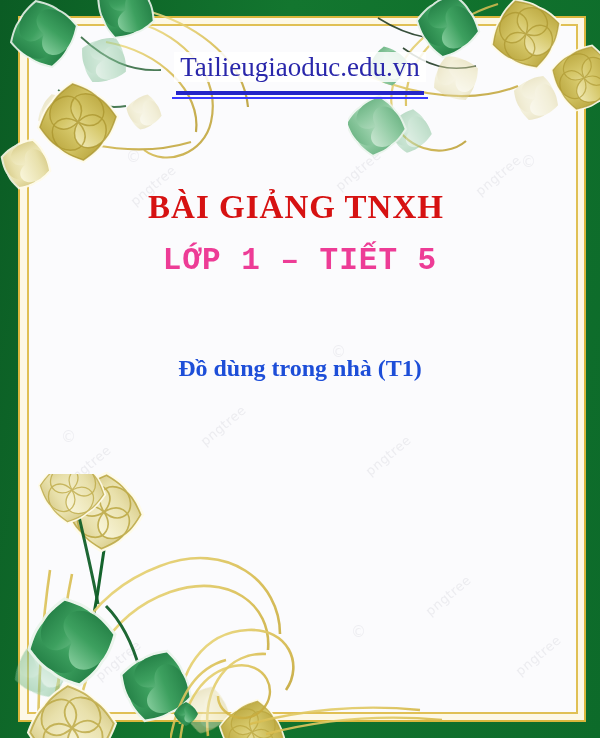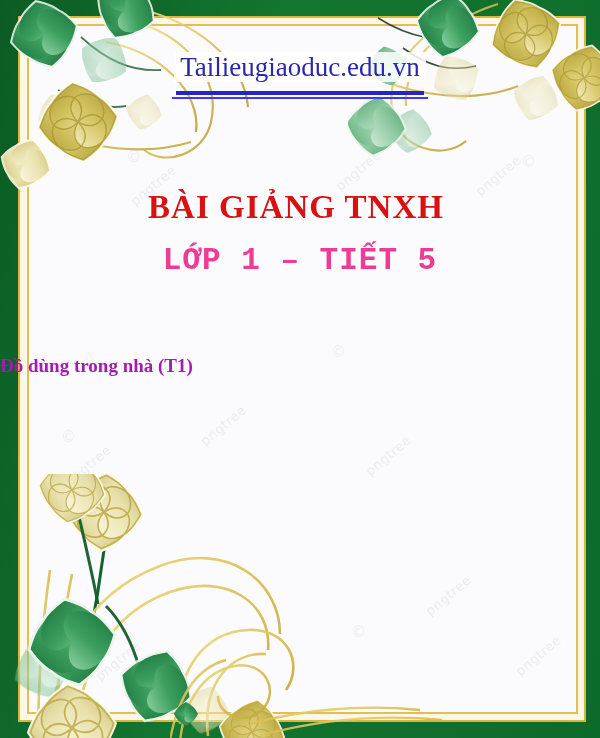--- a/index.html
+++ b/index.html
@@ -133,25 +133,25 @@
     font-weight: bold;
     font-size: 31px;
     color: #ed3c96;
     letter-spacing: 1px;
     white-space: nowrap;
   }
   .title-lesson {
     position: absolute;
     top: 355px;
     left: 0; right: 0;
-    text-align: left;
+    text-align: center;
     font-family: "Liberation Serif", serif;
     font-weight: bold;
-    font-size: 19px;
-    color: #a21caf;
+    font-size: 24px;
+    color: #1d4ed8;
     white-space: nowrap;
   }
 </style>
 </head>
 <body>
 
 <div class="slide">
 
   <div class="frame-green"></div>
   <div class="frame-gold-outer"></div>

